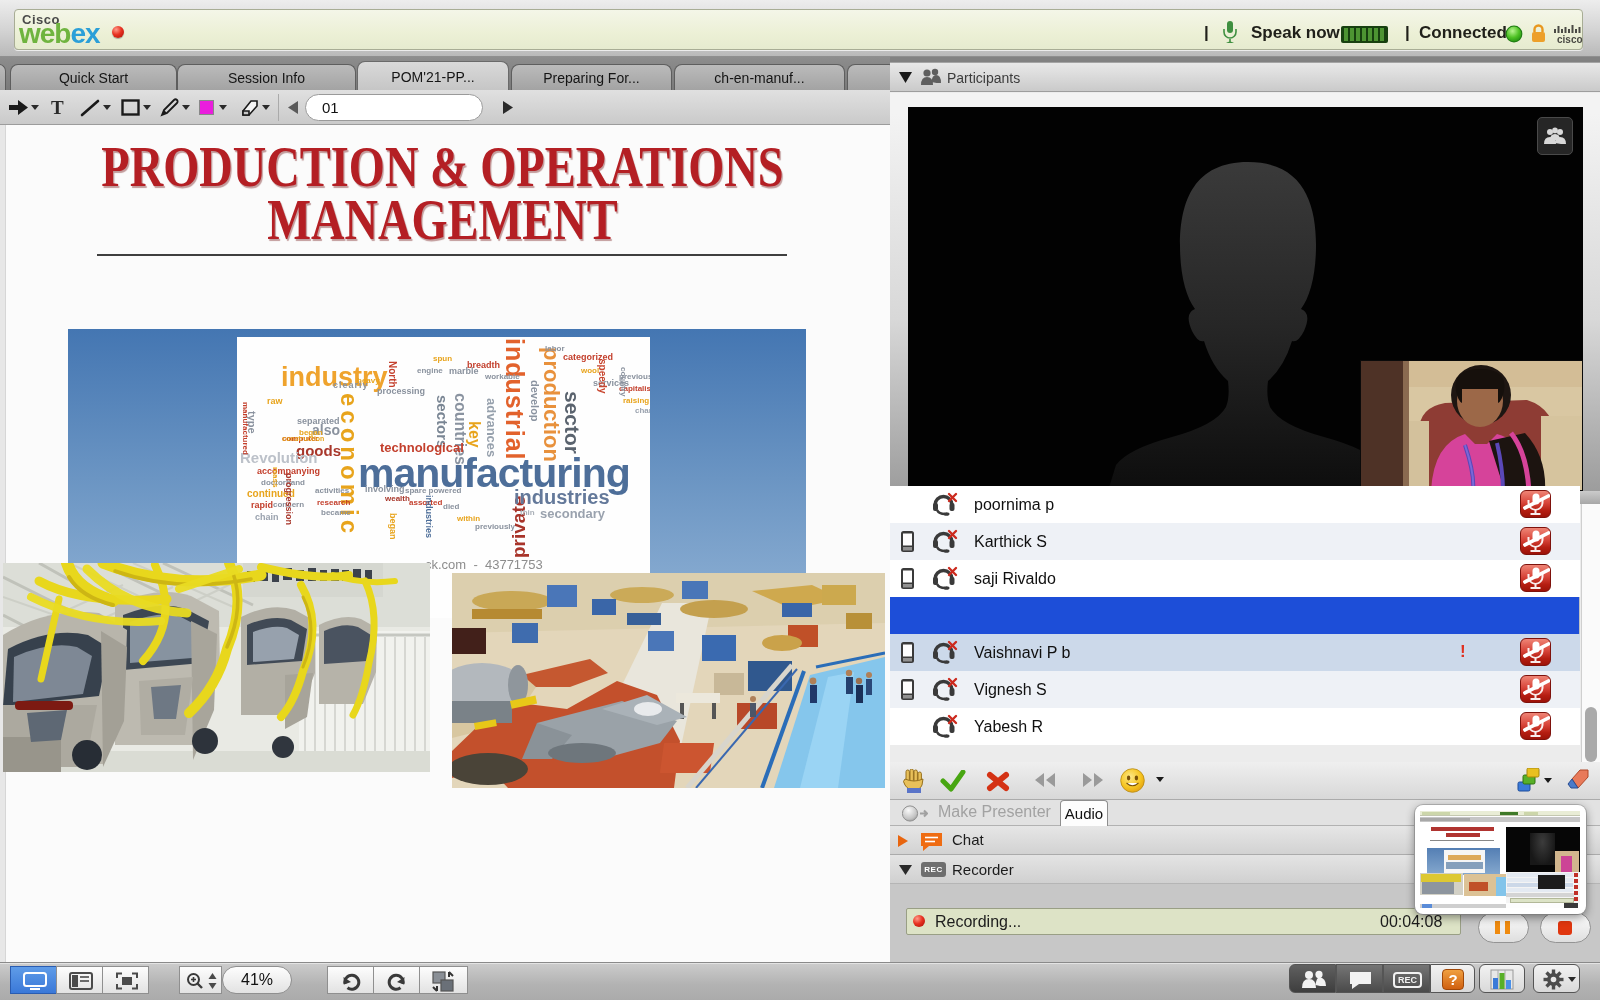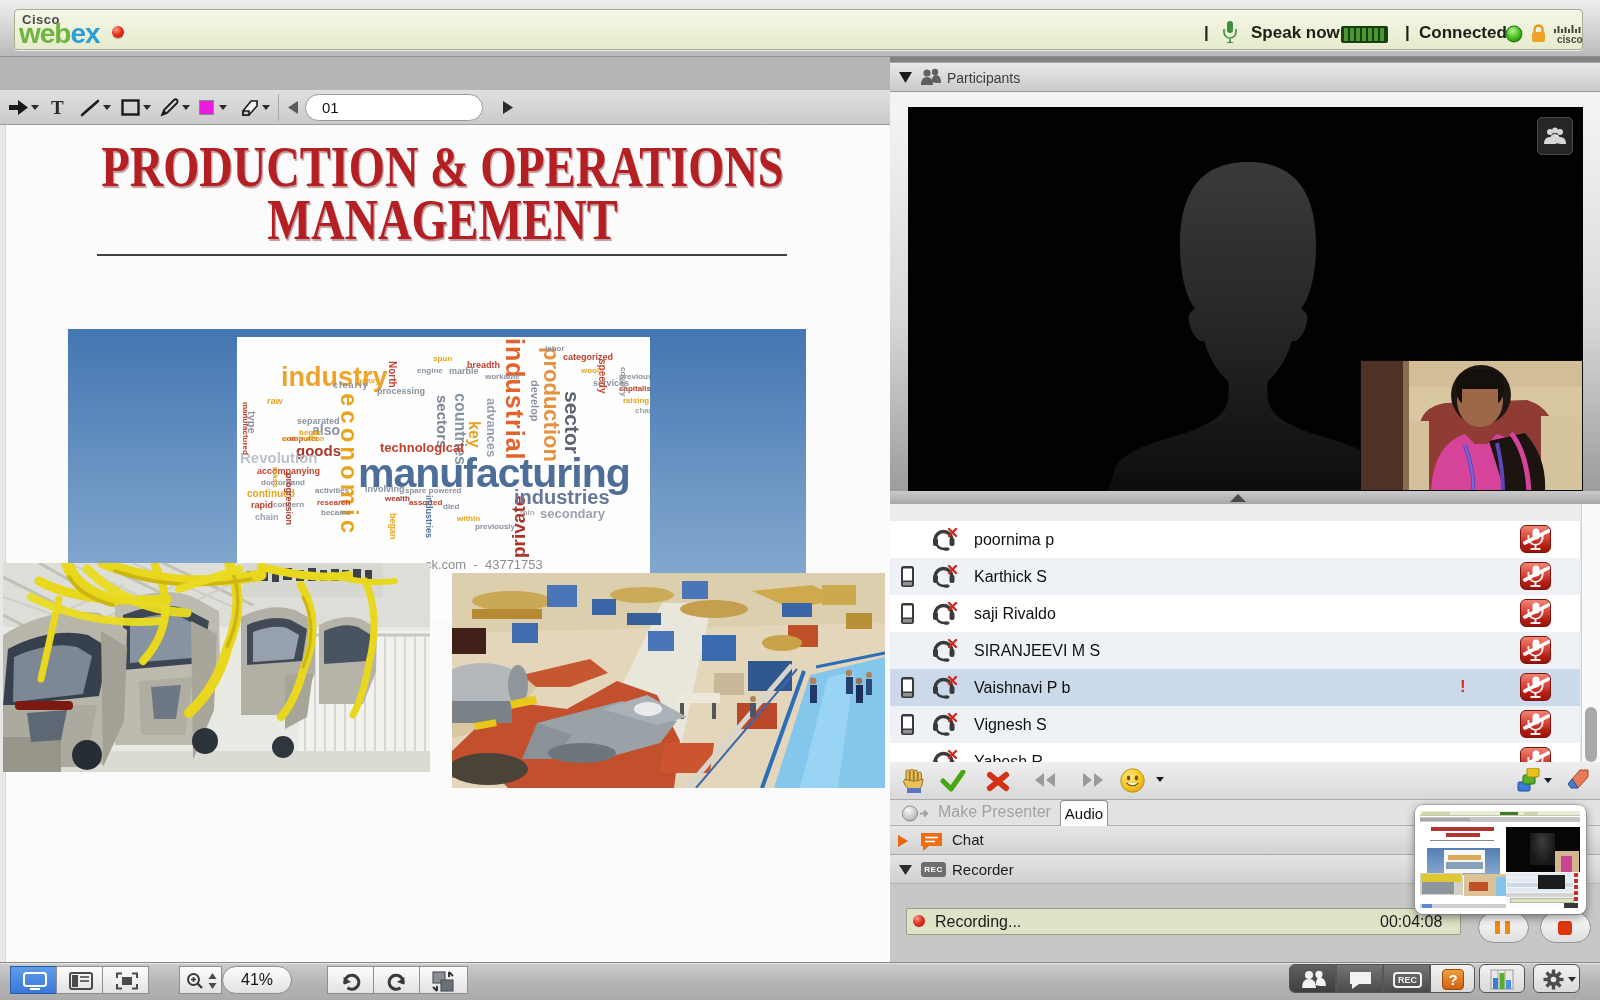--- a/index.html
+++ b/index.html
@@ -35,21 +35,21 @@
 #jetphoto{position:absolute;left:452px;top:573px;width:433px;height:215px}
 
 #rpanel{left:890px;top:57px;width:710px;height:905px;background:#ececec}
 #phead{position:absolute;left:0px;top:5px;width:710px;height:30px;background:linear-gradient(#e9e9e9,#cacaca);border-bottom:1px solid #9d9d9d;border-top:1px solid #a5a5a5;color:#3c3c3c;font-size:14px}
 #vidwrap{position:absolute;left:0;top:36px;width:710px;height:411px;background:linear-gradient(#f3f3f3 5%,#d8d8d8 55%,#989898)}
 #video{position:absolute;left:18px;top:14px;width:675px;height:384px;background:#020202;overflow:hidden}
 #kname{position:absolute;left:0;top:180px;width:675px;text-align:center;color:#fff;font-weight:bold;font-size:23px}
 #vbtn{position:absolute;left:629px;top:10px;width:36px;height:38px;background:#262626;border:1px solid #4a4a4a;border-radius:5px}
 #inset{position:absolute;left:452px;top:253px;width:223px;height:131px;border:1px solid #0a0a0a;overflow:hidden}
 #upstrip{position:absolute;left:0;top:434px;width:710px;height:13px;background:linear-gradient(#cbcbcb,#a7a7a7)}
-#plist{position:absolute;left:0;top:464px;width:690px;height:258px;background:#1d4ed8;border-right:1px solid #c2c2c2}
+#plist{position:absolute;left:0;top:429px;width:690px;height:258px;background:#1d4ed8;border-right:1px solid #c2c2c2}
 .prow{position:absolute;left:0;width:690px;height:37px}
 .pname{position:absolute;left:84px;top:10px;font-size:16px;color:#101010}
 .mute{position:absolute;left:630px;top:4px;width:31px;height:28px;border-radius:6px;border:1px solid #7e120c;background:linear-gradient(#ef8576,#d8453a 45%,#b51e12 75%,#9c1208)}
 .ph{position:absolute;left:10px;top:7px;width:15px;height:23px}
 .hs{position:absolute;left:42px;top:6px;width:26px;height:24px}
 .warn{position:absolute;left:570px;top:8px;color:#e03020;font-weight:bold;font-size:17px}
 #scrollb{position:absolute;left:691px;top:447px;width:19px;height:258px;background:#fafafa;border-left:1px solid #cfcfcf}
 #sthumb{position:absolute;left:3px;top:203px;width:12px;height:55px;background:#a9a9a9;border-radius:6px}
 #pbtnrow{position:absolute;left:0;top:705px;width:710px;height:38px;background:linear-gradient(#efefef,#d8d8d8);border-bottom:1px solid #ababab}
 #mkrow{position:absolute;left:0;top:743px;width:710px;height:26px;background:#e2e2e2;border-bottom:1px solid #b2b2b2}
@@ -122,20 +122,29 @@
         <rect x="11.5" y="6" width="2" height="6"></rect>
           <rect x="15" y="8" width="2" height="4"></rect>
           <rect x="18.5" y="4" width="2" height="8"></rect>
         <rect x="22" y="8" width="2" height="4"></rect>
           <rect x="25.5" y="6" width="2" height="6"></rect>
       </g>
       <text x="4" y="22" font-size="10" font-weight="bold" fill="#4a4a44" font-family="Liberation Sans">cisco</text>
     </svg>
   </div>
 
+  <div class="abs" id="tabrow">
+    <div class="tab" style="left:-8px;width:14px"></div>
+    <div class="tab" style="left:10px;width:167px">Quick Start</div>
+    <div class="tab" style="left:177px;width:179px">Session Info</div>
+    <div class="tab active" style="left:357px;width:152px">POM'21-PP...</div>
+    <div class="tab" style="left:511px;width:161px">Preparing For...</div>
+    <div class="tab" style="left:674px;width:171px">ch-en-manuf...</div>
+    <div class="tab" style="left:847px;width:50px"></div>
+  </div>
 
   <div class="abs" id="toolbar">
     <svg class="tbi" style="left:9px;top:9px" width="20" height="17" viewBox="0 0 20 17">
         <path d="M0 6 h9 V1 l10 7.5 L9 16 v-5 H0 z" fill="#1a1a1a"></path>
       </svg>
     <div class="caret" style="left:31px;top:15px"></div>
     <div class="tbi" style="left:51px;top:7px;font-size:19px;font-weight:bold;color:#2a2a2a;font-family:'Liberation Serif',serif">T</div>
     <svg class="tbi" style="left:80px;top:9px" width="20" height="18" viewBox="0 0 20 18">
         <line x1="2" y1="16" x2="18" y2="2" stroke="#1a1a1a" stroke-width="2.6" stroke-linecap="round"></line>
       </svg>
@@ -539,38 +548,20 @@
             </svg></span>
           <span class="pname">saji Rivaldo</span>
           <span class="mute"><svg width="29" height="26" viewBox="0 0 29 26">
               <g fill="#fff">
                 <rect x="11.5" y="2.5" width="7" height="11" rx="3.5"></rect>
                 <path d="M8.5 9 v3 a6 6 0 0 0 12 0 V9 h2 v3 a8 8 0 0 1 -7 7.5 V22 h4 v2 h-10 v-2 h4 v-2.5 a8 8 0 0 1 -7 -7.5 V9 z" opacity=".92"></path>
               </g>
               <rect x="1" y="10" width="30" height="3.6" rx="1.4" fill="#fff" transform="rotate(-27 14 12)"></rect>
             </svg></span>
         </div>
-      <div class="prow" style="top:111px;background:#eef1f6">
-          <span class="hs"><svg width="26" height="24" viewBox="0 0 26 24">
-              <path d="M3 13 a8.5 8.5 0 1 1 17 0" fill="none" stroke="#3a3a3a" stroke-width="3.4"></path>
-              <rect x="1" y="11" width="5" height="8" rx="2" fill="#3a3a3a"></rect>
-              <rect x="17.5" y="11" width="5" height="8" rx="2" fill="#3a3a3a"></rect>
-              <path d="M5 18 q2 4 8 4" fill="none" stroke="#3a3a3a" stroke-width="2.6"></path>
-              <ellipse cx="14.5" cy="22" rx="3" ry="1.8" fill="#3a3a3a"></ellipse>
-              <path d="M17 9 l7 -7 M17 2 l7 7" stroke="#cc2a1e" stroke-width="2.4" stroke-linecap="round"></path>
-            </svg></span>
-          <span class="pname">SIRANJEEVI M S</span>
-          <span class="mute"><svg width="29" height="26" viewBox="0 0 29 26">
-              <g fill="#fff">
-                <rect x="11.5" y="2.5" width="7" height="11" rx="3.5"></rect>
-                <path d="M8.5 9 v3 a6 6 0 0 0 12 0 V9 h2 v3 a8 8 0 0 1 -7 7.5 V22 h4 v2 h-10 v-2 h4 v-2.5 a8 8 0 0 1 -7 -7.5 V9 z" opacity=".92"></path>
-              </g>
-              <rect x="1" y="10" width="30" height="3.6" rx="1.4" fill="#fff" transform="rotate(-27 14 12)"></rect>
-            </svg></span>
-        </div>
       <div class="prow" style="top:148px;background:#ccd9ea">
           <span class="ph"><svg width="15" height="23" viewBox="0 0 15 23">
               <rect x="1" y="1" width="13" height="21" rx="2.5" fill="#3a3a3a"></rect>
               <rect x="3" y="3.5" width="9" height="12" fill="#fdfdfd"></rect>
               <rect x="3" y="17" width="9" height="3.5" fill="#e8e8e8" opacity=".5"></rect>
             </svg></span>
           <span class="hs"><svg width="26" height="24" viewBox="0 0 26 24">
               <path d="M3 13 a8.5 8.5 0 1 1 17 0" fill="none" stroke="#3a3a3a" stroke-width="3.4"></path>
               <rect x="1" y="11" width="5" height="8" rx="2" fill="#3a3a3a"></rect>
               <rect x="17.5" y="11" width="5" height="8" rx="2" fill="#3a3a3a"></rect>

